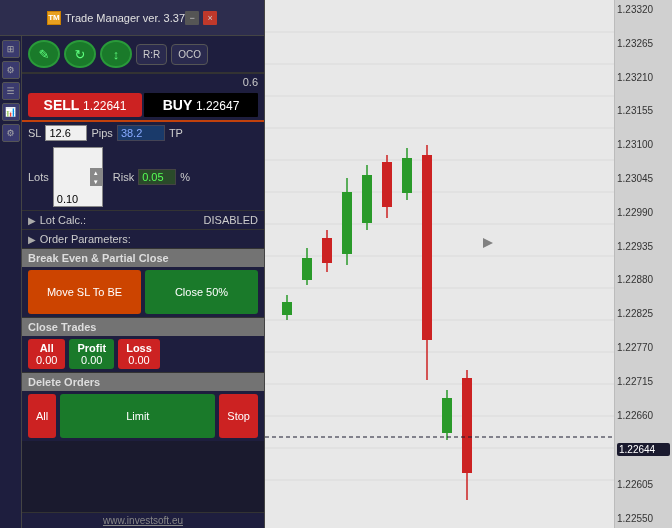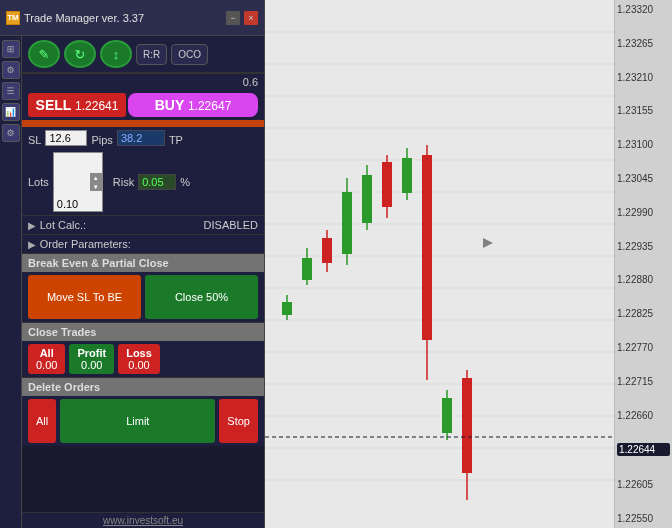--- a/index.html
+++ b/index.html
@@ -21,21 +21,21 @@
       display: flex;
       flex-direction: column;
       border-right: 1px solid #444;
     }
 
     
     .title-bar {
       background: #2d2d4e;
       display: flex;
       align-items: center;
-      justify-content: space-between;
+      justify-content: center;
       padding: 10px 6px;
       height: 36px;
       border-bottom: 1px solid #444;
     }
     .title-bar-left {
       display: flex;
       align-items: center;
       gap: 4px;
     }
     .title-icon {
@@ -156,39 +156,39 @@
       color: white;
       padding: 4px 6px;
       cursor: pointer;
       border-radius: 3px;
       text-align: center;
     }
     .sell-btn .btn-label { font-size: 14px; font-weight: bold; }
     .sell-btn .btn-price { font-size: 12px; }
     .buy-btn {
       flex: 1;
-      background: #d946ef;
-      border: none;
-      color: white;
-      padding: 4px 22px;
-      cursor: pointer;
-      border-radius: 8px;
+      background: #000000;
+      border: none;
+      color: white;
+      padding: 4px 6px;
+      cursor: pointer;
+      border-radius: 1px;
       text-align: center;
     }
     .buy-btn .btn-label { font-size: 14px; font-weight: bold; }
     .buy-btn .btn-price { font-size: 12px; }
 
     
     .sl-tp-row {
       display: flex;
-      align-items: flex-end;
-      gap: 4px;
-      padding: 3px 6px;
-      background: #1e1e3e;
-      border-top: 7px solid #c2410c;
+      align-items: center;
+      gap: 4px;
+      padding: 3px 6px;
+      background: #1e1e3e;
+      border-top: 2px solid #c2410c;
     }
     .sl-tp-row label { color: #ccc; font-size: 11px; }
     .sl-tp-row input {
       width: 45px;
       background: #f0f0f0;
       border: 1px solid #888;
       padding: 1px 3px;
       font-size: 11px;
       color: #000;
     }

